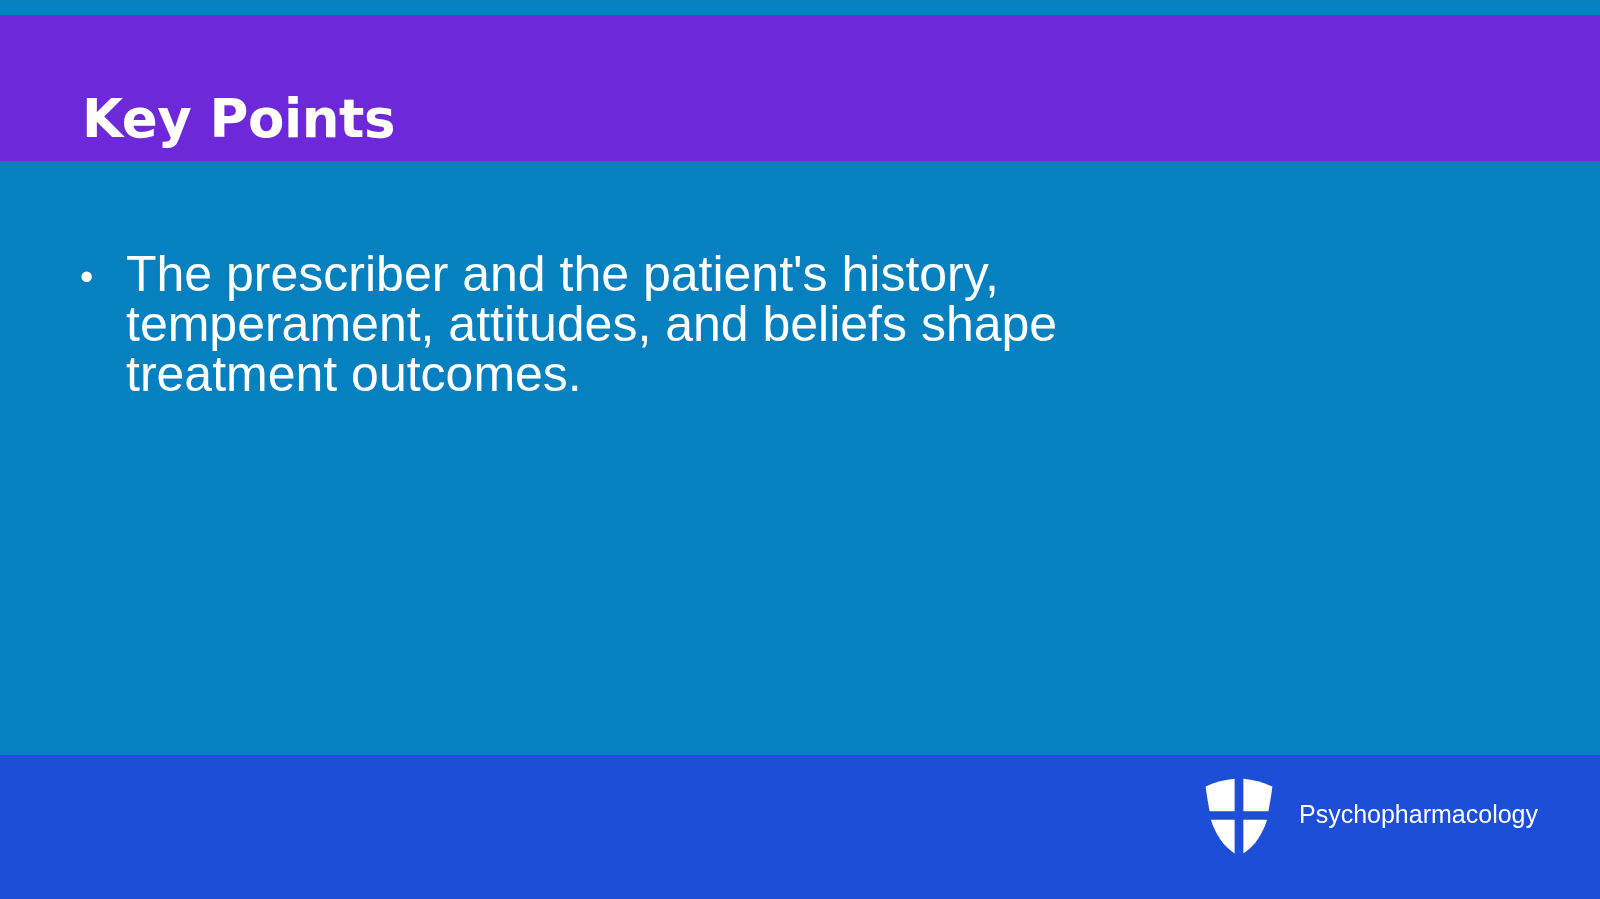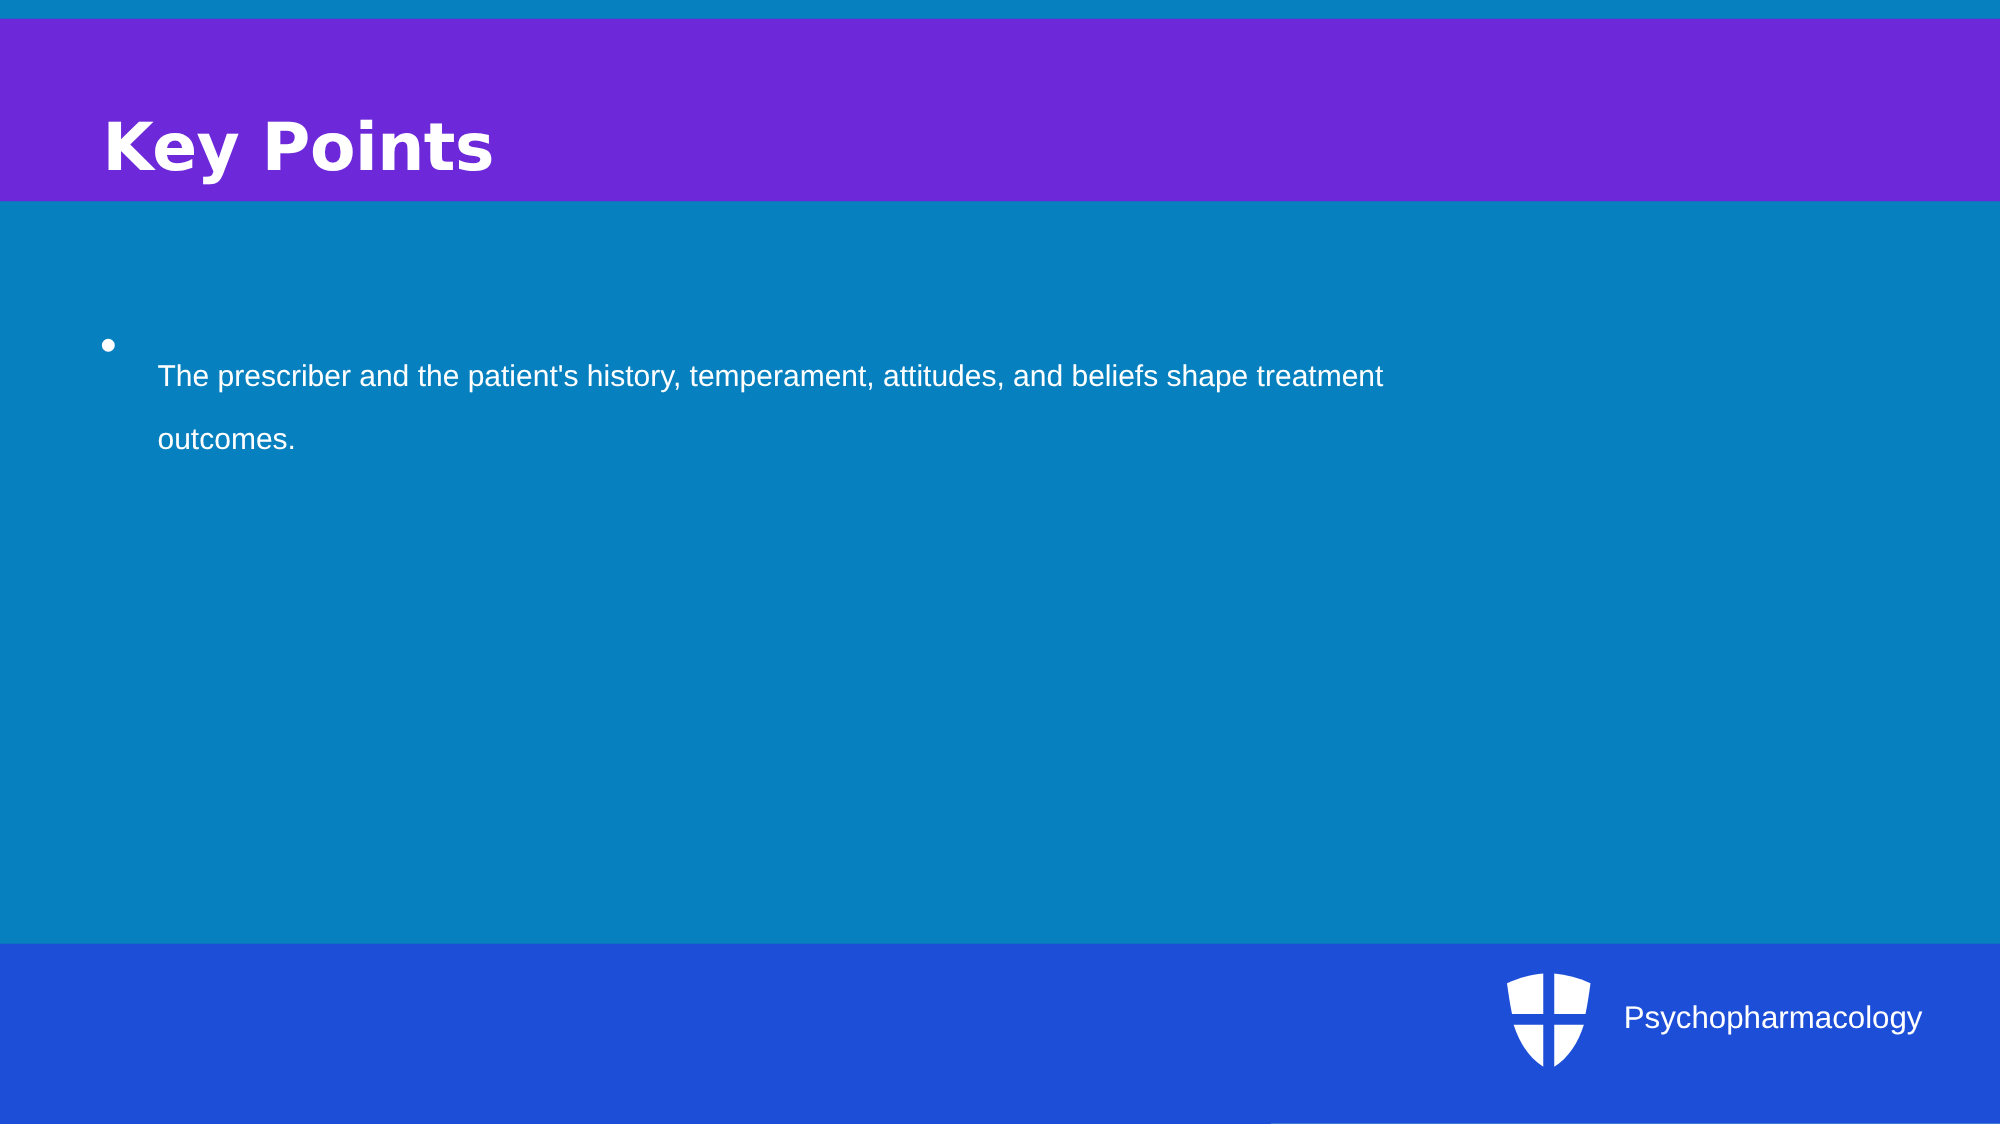--- a/index.html
+++ b/index.html
@@ -73,24 +73,24 @@
     left: 80px;
     top: 91px;
     width: 18px;
     font-size: 38px;
     line-height: 50px;
     color: #ffffff;
     text-align: left;
   }
   .bullet-text {
     display: block;
-    padding-top: 116px;
+    padding-top: 88px;
     max-width: 1090px;
     font-family: "Liberation Sans", sans-serif;
-    font-size: 24px;
+    font-size: 50px;
     font-weight: normal;
     line-height: 50px;
     color: #ffffff;
   }
 
   
   .slide-footer {
     position: absolute;
     left: 0;
     top: 755px;

